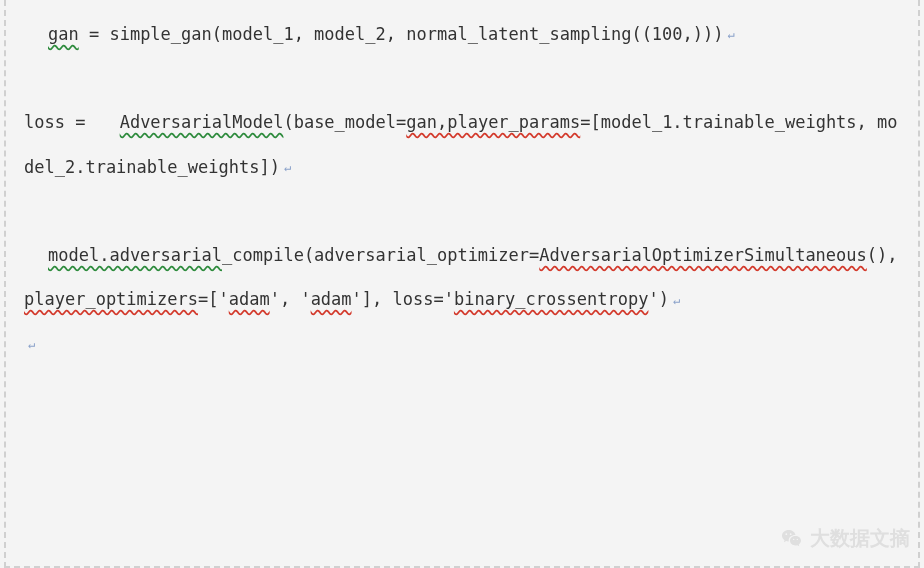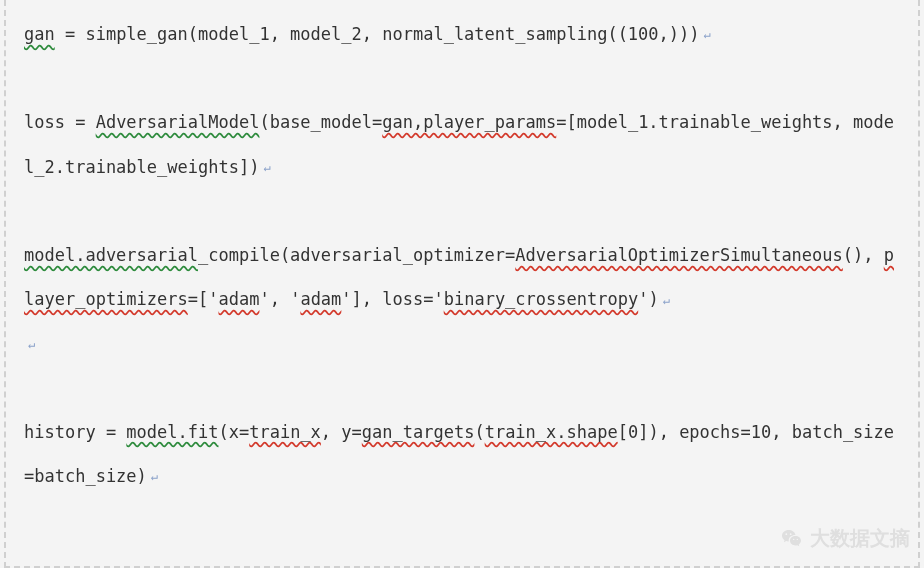--- a/index.html
+++ b/index.html
@@ -37,20 +37,21 @@
   
   .sq-red {
     text-decoration: underline wavy #d33a2c;
     text-decoration-skip-ink: none;
     text-underline-offset: 4px;
   }
   .sq-green {
     text-decoration: underline wavy #2e8b3d;
     text-decoration-skip-ink: none;
     text-underline-offset: 4px;
+    margin-left: 24px;
   }
   .watermark {
     position: absolute;
     right: 14px;
     bottom: 16px;
     display: flex;
     align-items: center;
     gap: 6px;
     color: #ddd;
     font-family: -apple-system, "PingFang SC", "Microsoft YaHei", sans-serif;
@@ -77,21 +78,20 @@
   <div class="line"><span>loss = </span><span class="sq-green">AdversarialModel</span><span>(base_model=</span><span class="sq-red">gan,player_params</span><span>=[model_1.trainable_weights, model_2.trainable_weights])</span><span class="hidden-char">↵</span></div>
 
   <div class="line"><span></span>&nbsp;</div>
 
   <div class="line"><span class="sq-green">model.adversarial</span><span>_compile(adversarial_optimizer=</span><span class="sq-red">AdversarialOptimizerSimultaneous</span><span>(), </span><span class="sq-red">player_optimizers</span><span>=['</span><span class="sq-red">adam</span><span>', '</span><span class="sq-red">adam</span><span>'], loss='</span><span class="sq-red">binary_crossentropy</span><span>')</span><span class="hidden-char">↵</span></div>
 
   <div class="line"><span class="hidden-char">↵</span></div>
 
   <div class="line"><span></span>&nbsp;</div>
 
-  <div class="line"><span>history = </span><span class="sq-green">model.fit</span><span>(x=</span><span class="sq-red">train_x</span><span>, y=</span><span class="sq-red">gan_targets</span><span>(</span><span class="sq-red">train_x.shape</span><span>[0]), epochs=10, batch_size=batch_size)</span><span class="hidden-char">↵</span></div>
 </div>
 
 <div class="watermark">
   <span class="icon">
     <svg viewBox="0 0 24 24" width="24" height="24" fill="#ddd">
       <path d="M8.5 3C4.9 3 2 5.6 2 8.8c0 1.8 1 3.4 2.5 4.5l-.6 2 2.3-1.2c.7.2 1.5.3 2.3.3h.3c-.1-.3-.1-.7-.1-1 0-3 2.9-5.4 6.5-5.4h.3C15 5 12 3 8.5 3zm-2.2 3.3c.5 0 .9.4.9.9s-.4.9-.9.9-.9-.4-.9-.9.4-.9.9-.9zm4.4 0c.5 0 .9.4.9.9s-.4.9-.9.9-.9-.4-.9-.9.4-.9.9-.9zM15.5 9C12.5 9 10 11.1 10 13.7s2.5 4.7 5.5 4.7c.6 0 1.2-.1 1.8-.2l1.9 1-.5-1.7c1.4-.9 2.3-2.3 2.3-3.8C21 11.1 18.5 9 15.5 9zm-1.8 2.7c.4 0 .7.3.7.7s-.3.7-.7.7-.7-.3-.7-.7.3-.7.7-.7zm3.6 0c.4 0 .7.3.7.7s-.3.7-.7.7-.7-.3-.7-.7.3-.7.7-.7z"></path>
     </svg>
   </span>
   <span>大数据文摘</span>
 </div>

